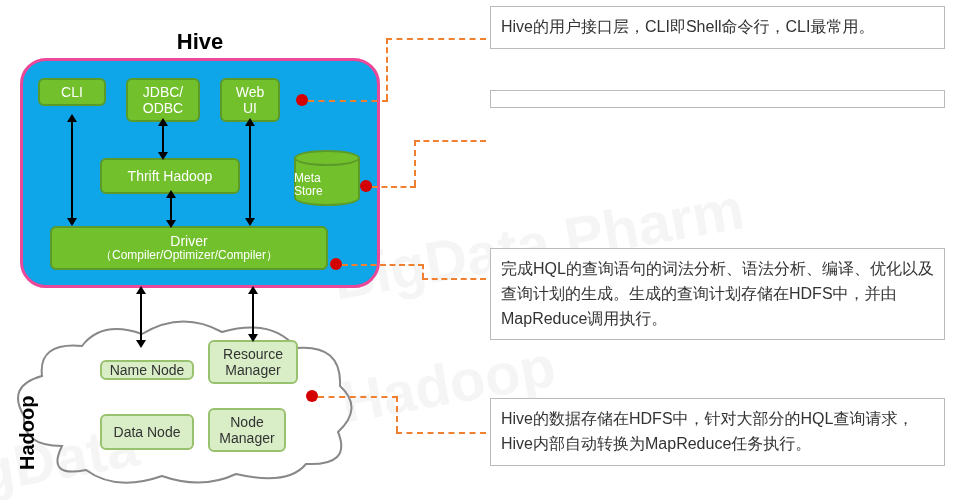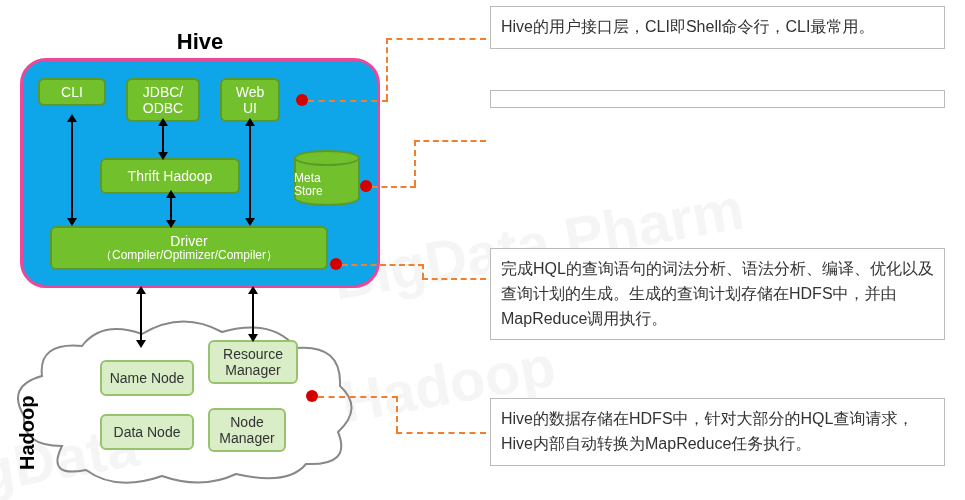--- a/index.html
+++ b/index.html
@@ -28,21 +28,21 @@
 .arrow.v::before,.arrow.v::after{content:"";position:absolute;left:-4px;border-left:5px solid transparent;border-right:5px solid transparent}
 .arrow.v::before{top:-6px;border-bottom:8px solid #000}
 .arrow.v::after{bottom:-6px;border-top:8px solid #000}
 .a-cli{left:71px;top:120px;height:100px}
 .a-jdbc{left:162px;top:124px;height:30px}
 .a-thrift{left:170px;top:196px;height:26px}
 .a-web2{left:249px;top:124px;height:96px}
 .cloud{position:absolute;left:28px;top:322px;width:320px;height:160px}
 .cloud svg{position:absolute;left:-16px;top:-6px}
 .hadoop-label{position:absolute;left:16px;top:350px;font-size:20px;font-weight:700;transform:rotate(-90deg);transform-origin:left top;translate:0 120px}
-.nn{left:100px;top:360px;width:94px;height:36px}
+.nn{left:100px;top:360px;width:94px;height:20px}
 .rm{left:208px;top:340px;width:90px;height:44px}
 .dn{left:100px;top:414px;width:94px;height:36px}
 .nm{left:208px;top:408px;width:78px;height:44px}
 .a-hd1{left:140px;top:292px;height:50px}
 .a-hd2{left:252px;top:292px;height:44px}
 .note{position:absolute;left:490px;width:455px;border:1px solid #bbb;padding:8px 10px;font-size:16px;line-height:1.55;color:#333;background:#fff}
 .note p+p{margin-top:6px}
 .n1{top:6px}
 .n2{top:90px}
 .n3{top:248px}

